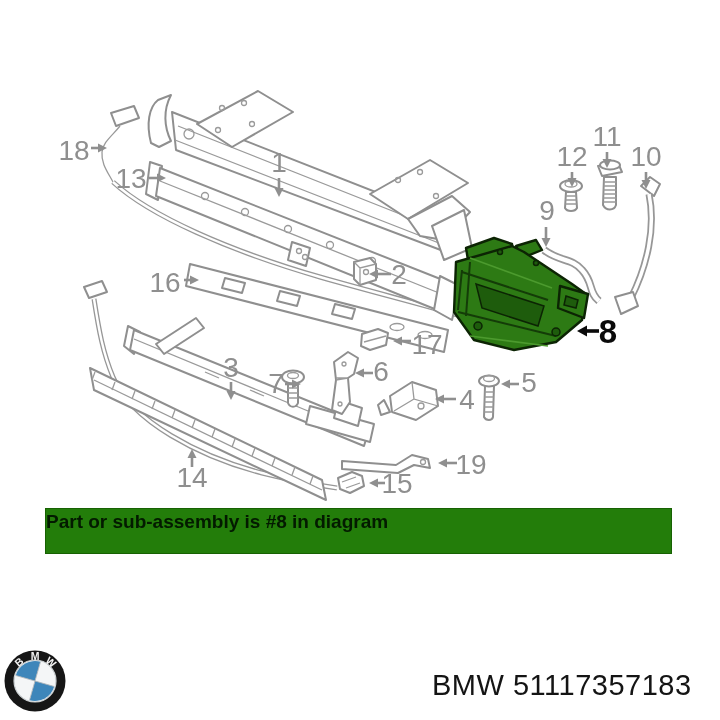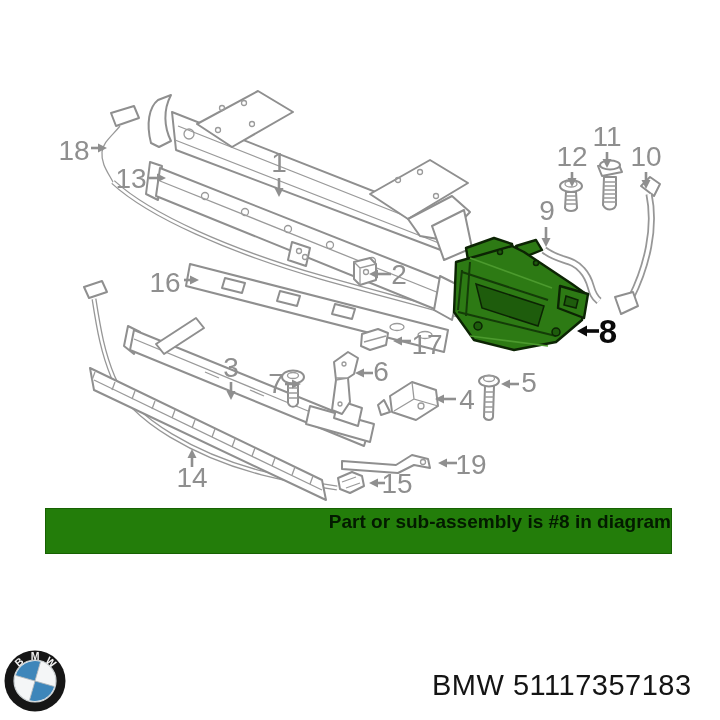--- a/index.html
+++ b/index.html
@@ -14,21 +14,21 @@
   .lblline{stroke:#8f8f8f;stroke-width:2.6;}
   .lblhead{fill:#8f8f8f;}
   .hl-lbl{fill:#0a0a0a;font-size:33px;font-weight:bold;}
   .hl-line{stroke:#0a0a0a;stroke-width:3.6;}
   .hl-head{fill:#0a0a0a;}
   .g-main{fill:#2d7a14;stroke:#0c2404;stroke-width:2.4;stroke-linejoin:round;}
   .g-dark{fill:#1e5c0c;stroke:#0c2404;stroke-width:1.5;}
   .g-line{stroke:#143c08;stroke-width:2;fill:none;}
   .g-hi{stroke:#4c9a2e;stroke-width:1.5;fill:none;}
   .banner{position:absolute;left:45px;top:508px;width:627px;height:46px;box-sizing:border-box;
-          background:#237d0a;border:1px solid #176102;color:#031a00;text-align:right;
+          background:#237d0a;border:1px solid #176102;color:#031a00;text-align:left;
           font-weight:700;font-size:19px;line-height:21px;padding-top:2px;}
   .part-number{position:absolute;left:432px;top:669px;font-size:29px;color:#141414;
                letter-spacing:0.5px;white-space:nowrap;}
   .logo{position:absolute;left:3px;top:649px;}
 </style>
 </head>
 <body>
 
 <div class="stage">
 

